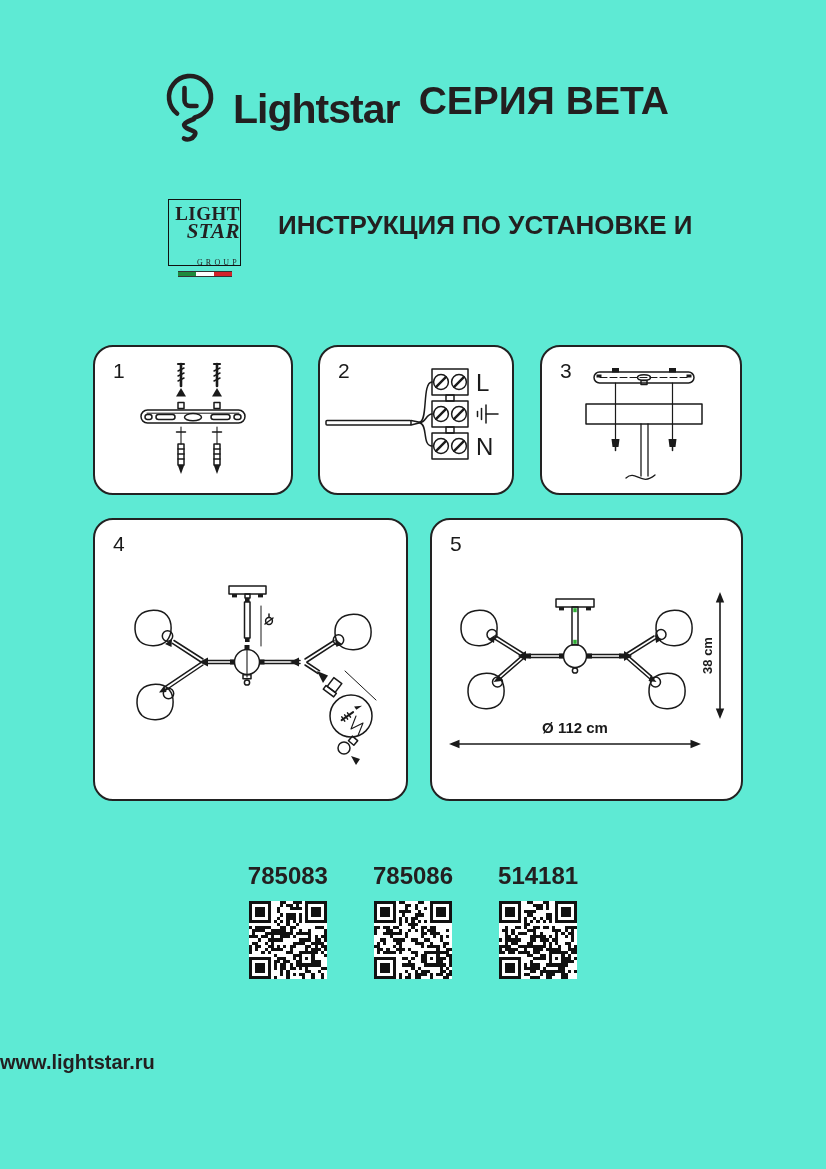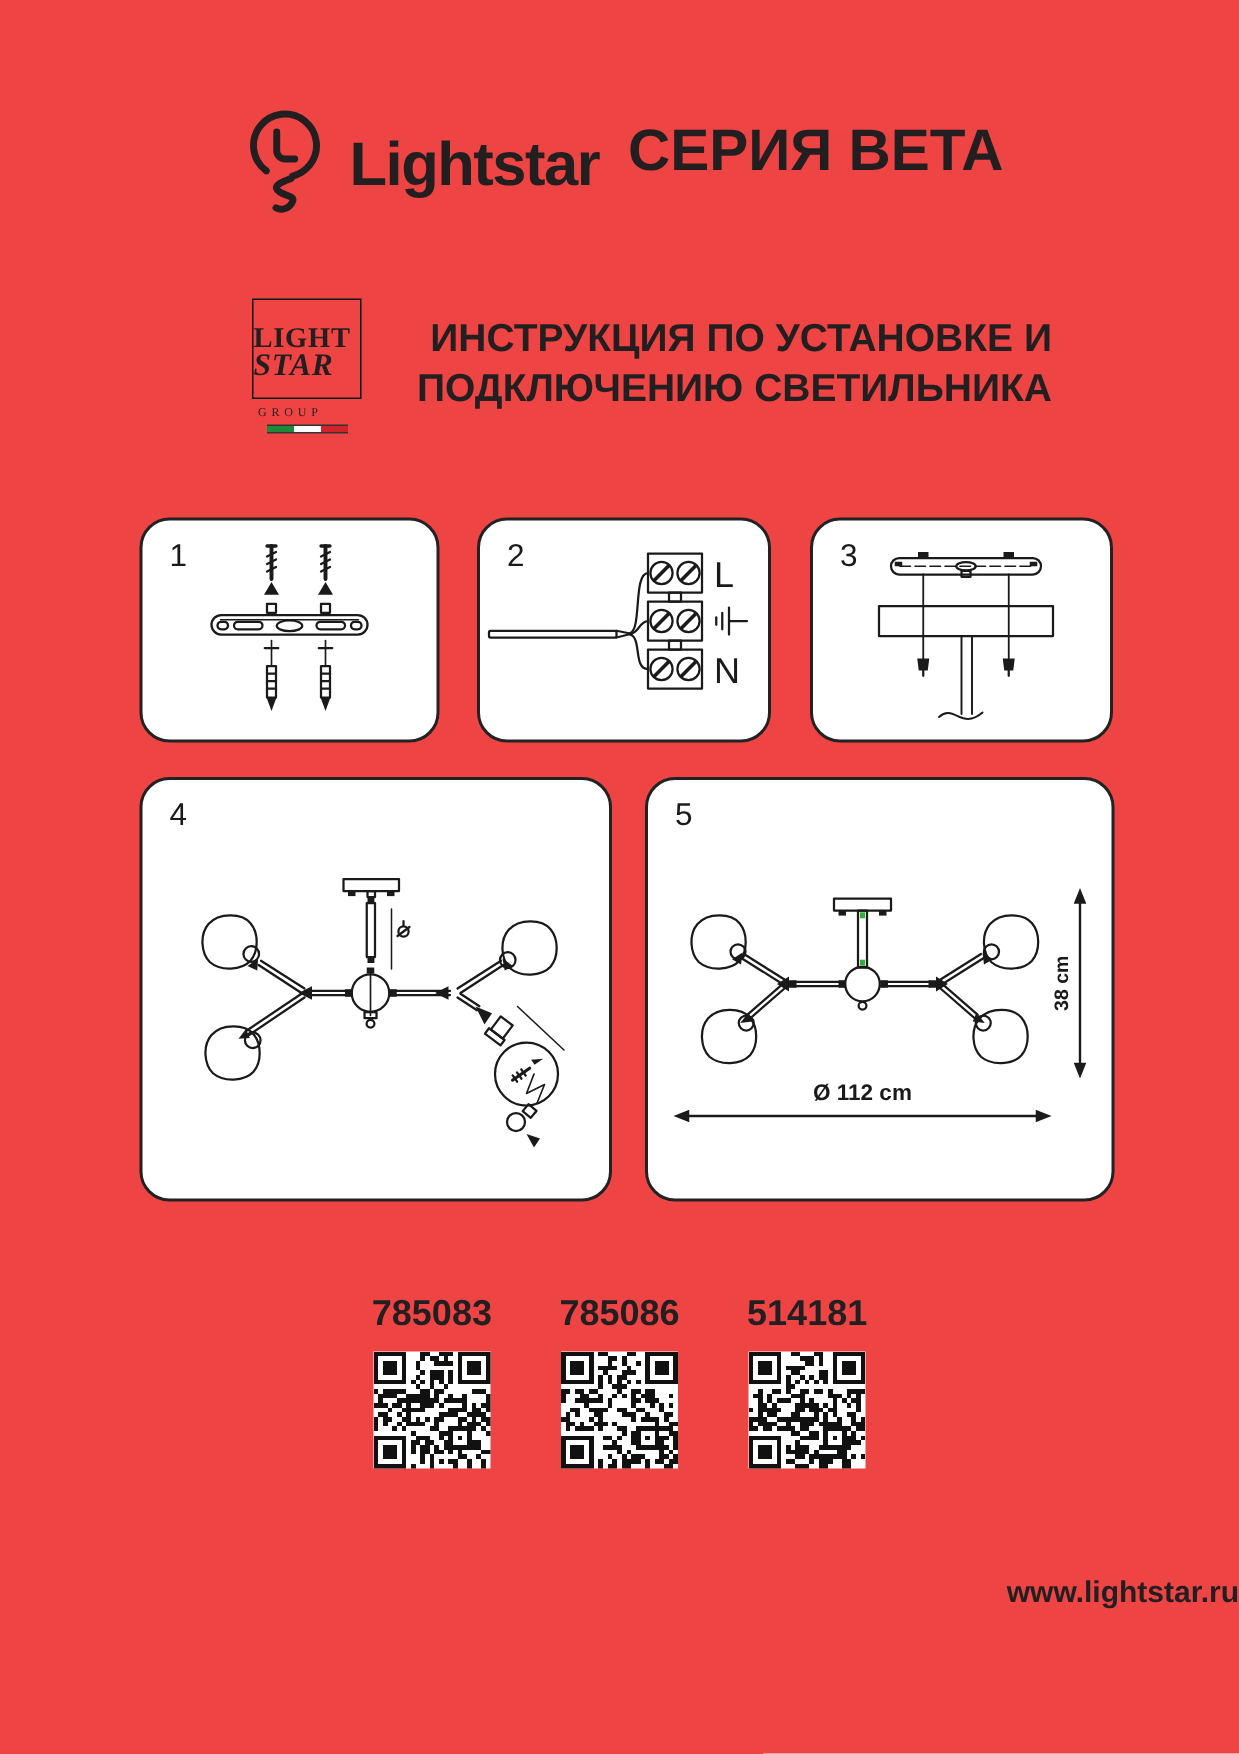--- a/index.html
+++ b/index.html
@@ -1,27 +1,27 @@
 <!DOCTYPE html>
 <html><head>
 <meta charset="utf-8">
 <style>
   html,body{margin:0;padding:0;background:#e8e8e8;}
-  .page{position:relative;width:826px;height:1169px;background:#ef4444;margin:0 auto;
+  .page{position:relative;width:826px;height:1169px;background:#5eead4;margin:0 auto;
         font-family:"Liberation Sans",sans-serif;color:#231f20;overflow:hidden;}
   
   .brand{position:absolute;left:163px;top:68px;display:flex;align-items:center;}
   .brand svg{display:block;}
   .brand-word{font-size:41px;font-weight:600;letter-spacing:-1px;margin-left:12px;margin-top:6px;}
   .series{position:absolute;right:157px;top:78px;text-align:right;line-height:1.2;}
   .series-title{font-size:39px;font-weight:700;}
   .series-sub{font-size:25px;font-weight:700;}
   
   .group-box{position:absolute;left:168px;top:199px;width:73px;height:67px;border:1.5px solid #111;
-             box-sizing:border-box;text-align:left;font-family:"Liberation Serif",serif;padding-top:17px;}
+             box-sizing:border-box;text-align:right;font-family:"Liberation Serif",serif;padding-top:5px;}
   .gb1{font-size:19px;font-weight:700;letter-spacing:.5px;line-height:17px;}
   .gb2{font-size:21px;font-weight:700;letter-spacing:.5px;line-height:19px;font-style:italic;}
   .gb3{font-size:8px;letter-spacing:3.2px;line-height:10px;margin-top:17px;margin-left:3px;}
   .flag{display:flex;width:54px;height:4px;margin:3px auto 0;border-top:1px solid #333;border-bottom:1px solid #333;}
   .flag div{flex:1;}
   
   .heading{position:absolute;left:278px;top:209px;font-size:26px;font-weight:700;line-height:33px;text-align:right;}
   
   .panel{position:absolute;border:2px solid #222;border-radius:20px;background:#fff;box-sizing:border-box;}
   .panel-num{position:absolute;left:18px;top:12px;font-size:21px;color:#1a1a1a;}
@@ -33,21 +33,21 @@
   #p5{left:430px;top:518px;width:313px;height:283px;}
   .draw{stroke:#1a1a1a;fill:none;stroke-width:1.5;stroke-linecap:round;stroke-linejoin:round;}
   .fillink{fill:#1a1a1a;stroke:none;}
   .svgtext{fill:#1a1a1a;stroke:none;font-family:"Liberation Sans",sans-serif;}
   
   .qr-row{position:absolute;left:0;top:862px;width:100%;display:flex;justify-content:center;gap:45px;}
   .qr-item{text-align:center;}
   .qr-label{font-size:24px;font-weight:700;margin-bottom:11px;text-align:center;}
   .qr-item svg{width:78px;height:78px;display:block;margin:0 auto;background:#fff;}
   
-  .footer{position:absolute;left:0;top:1051px;width:100%;text-align:right;font-size:20px;font-weight:700;}
+  .footer{position:absolute;left:0;top:1051px;width:100%;text-align:left;font-size:20px;font-weight:700;}
 </style>
 </head>
 <body>
 
 <div class="page">
 
   <div class="brand">
     <svg width="58" height="76" viewBox="0 0 58 76">
       <g fill="none" stroke="#231f20" stroke-width="4.6" stroke-linecap="round">
         <circle cx="27" cy="29" r="21" pathLength="100" stroke-dasharray="86 14" transform="rotate(128 27 29)"></circle>
@@ -68,21 +68,20 @@
     <div class="gb3">GROUP</div>
     <div class="flag">
       <div style="background:#1e8a3c"></div>
         <div style="background:#ffffff"></div>
         <div style="background:#d2232a"></div>
     </div>
   </div>
 
   <div class="heading">
     <div>ИНСТРУКЦИЯ ПО УСТАНОВКЕ И</div>
-    <div>ПОДКЛЮЧЕНИЮ СВЕТИЛЬНИКА</div>
   </div>
 
   <div class="panel" id="p1">
     <span class="panel-num">1</span>
     <svg viewBox="0 0 196 146">
       <g class="draw">
         <rect x="46" y="63" width="104" height="13" rx="6.5"></rect>
         <line x1="52" y1="66.2" x2="144" y2="66.2" stroke-width="1"></line>
         <rect x="61" y="67.5" width="19" height="5" rx="2.5"></rect>
         <rect x="116" y="67.5" width="19" height="5" rx="2.5"></rect>

